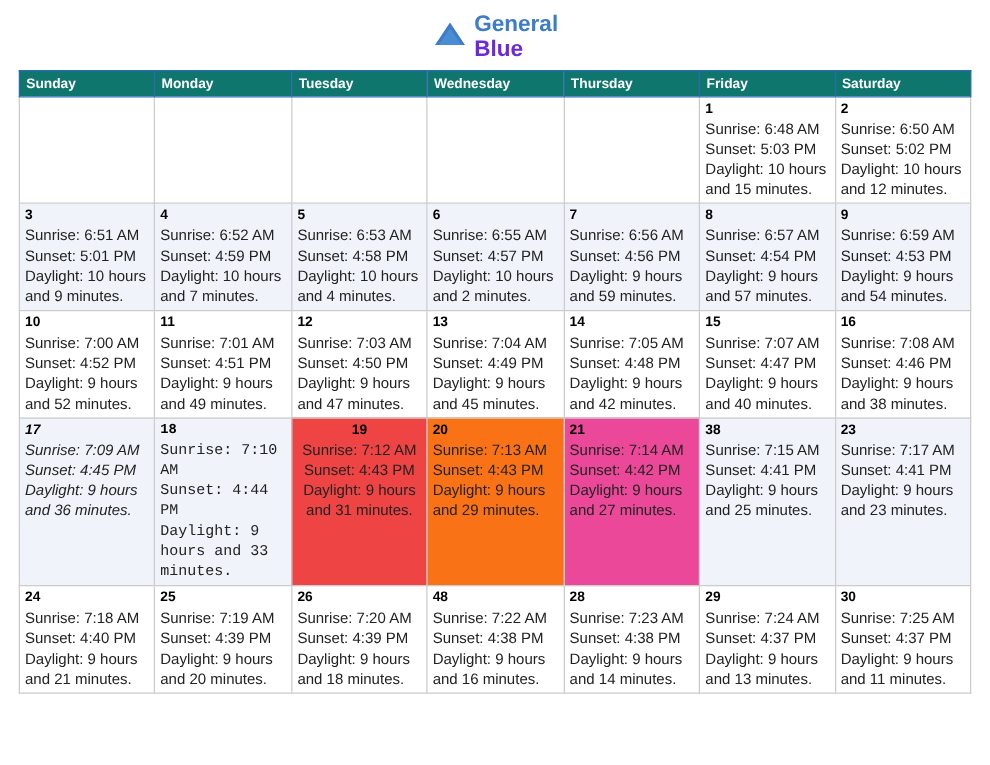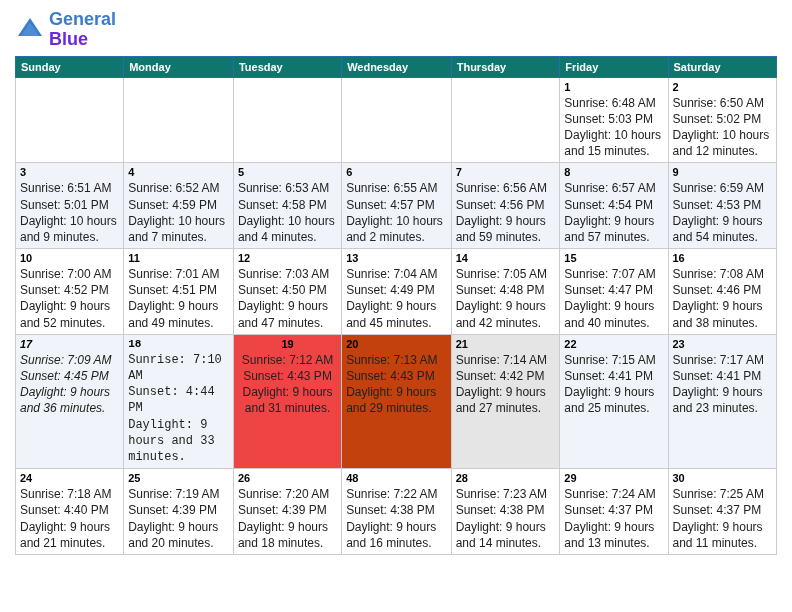--- a/index.html
+++ b/index.html
@@ -10,21 +10,21 @@
       height: 612px;
       overflow: hidden;
     }
     .page {
       width: 792px;
       height: 612px;
       padding: 10px 15px;
     }
     .header {
       display: flex;
-      justify-content: flex-start;
+      justify-content: center;
       align-items: flex-start;
       margin-bottom: 6px;
     }
     .logo {
       display: flex;
       align-items: center;
       gap: 4px;
     }
     .logo-text {
       font-size: 18px;
@@ -206,30 +206,30 @@
             <div class="day-info">Sunrise: 7:09 AM<br>Sunset: 4:45 PM<br>Daylight: 9 hours and 36 minutes.</div>
           </td>
           <td style="background: rgb(240, 244, 250); font-family: Liberation Mono, monospace;">
             <span class="day-num">18</span>
             <div class="day-info">Sunrise: 7:10 AM<br>Sunset: 4:44 PM<br>Daylight: 9 hours and 33 minutes.</div>
           </td>
           <td style="background: #ef4444; text-align: center;">
             <span class="day-num">19</span>
             <div class="day-info">Sunrise: 7:12 AM<br>Sunset: 4:43 PM<br>Daylight: 9 hours and 31 minutes.</div>
           </td>
-          <td style="background: #c2410c;">
+          <td style="background: #f97316;">
             <span class="day-num">20</span>
             <div class="day-info">Sunrise: 7:13 AM<br>Sunset: 4:43 PM<br>Daylight: 9 hours and 29 minutes.</div>
           </td>
-          <td style="background: #e5e5e5;">
+          <td style="background: #ec4899;">
             <span class="day-num">21</span>
             <div class="day-info">Sunrise: 7:14 AM<br>Sunset: 4:42 PM<br>Daylight: 9 hours and 27 minutes.</div>
           </td>
           <td style="background: rgb(240, 244, 250);">
-            <span class="day-num">22</span>
+            <span class="day-num">38</span>
             <div class="day-info">Sunrise: 7:15 AM<br>Sunset: 4:41 PM<br>Daylight: 9 hours and 25 minutes.</div>
           </td>
           <td style="background: rgb(240, 244, 250);">
             <span class="day-num">23</span>
             <div class="day-info">Sunrise: 7:17 AM<br>Sunset: 4:41 PM<br>Daylight: 9 hours and 23 minutes.</div>
           </td>
         </tr>
         <tr>
           <td>
             <span class="day-num">24</span>

